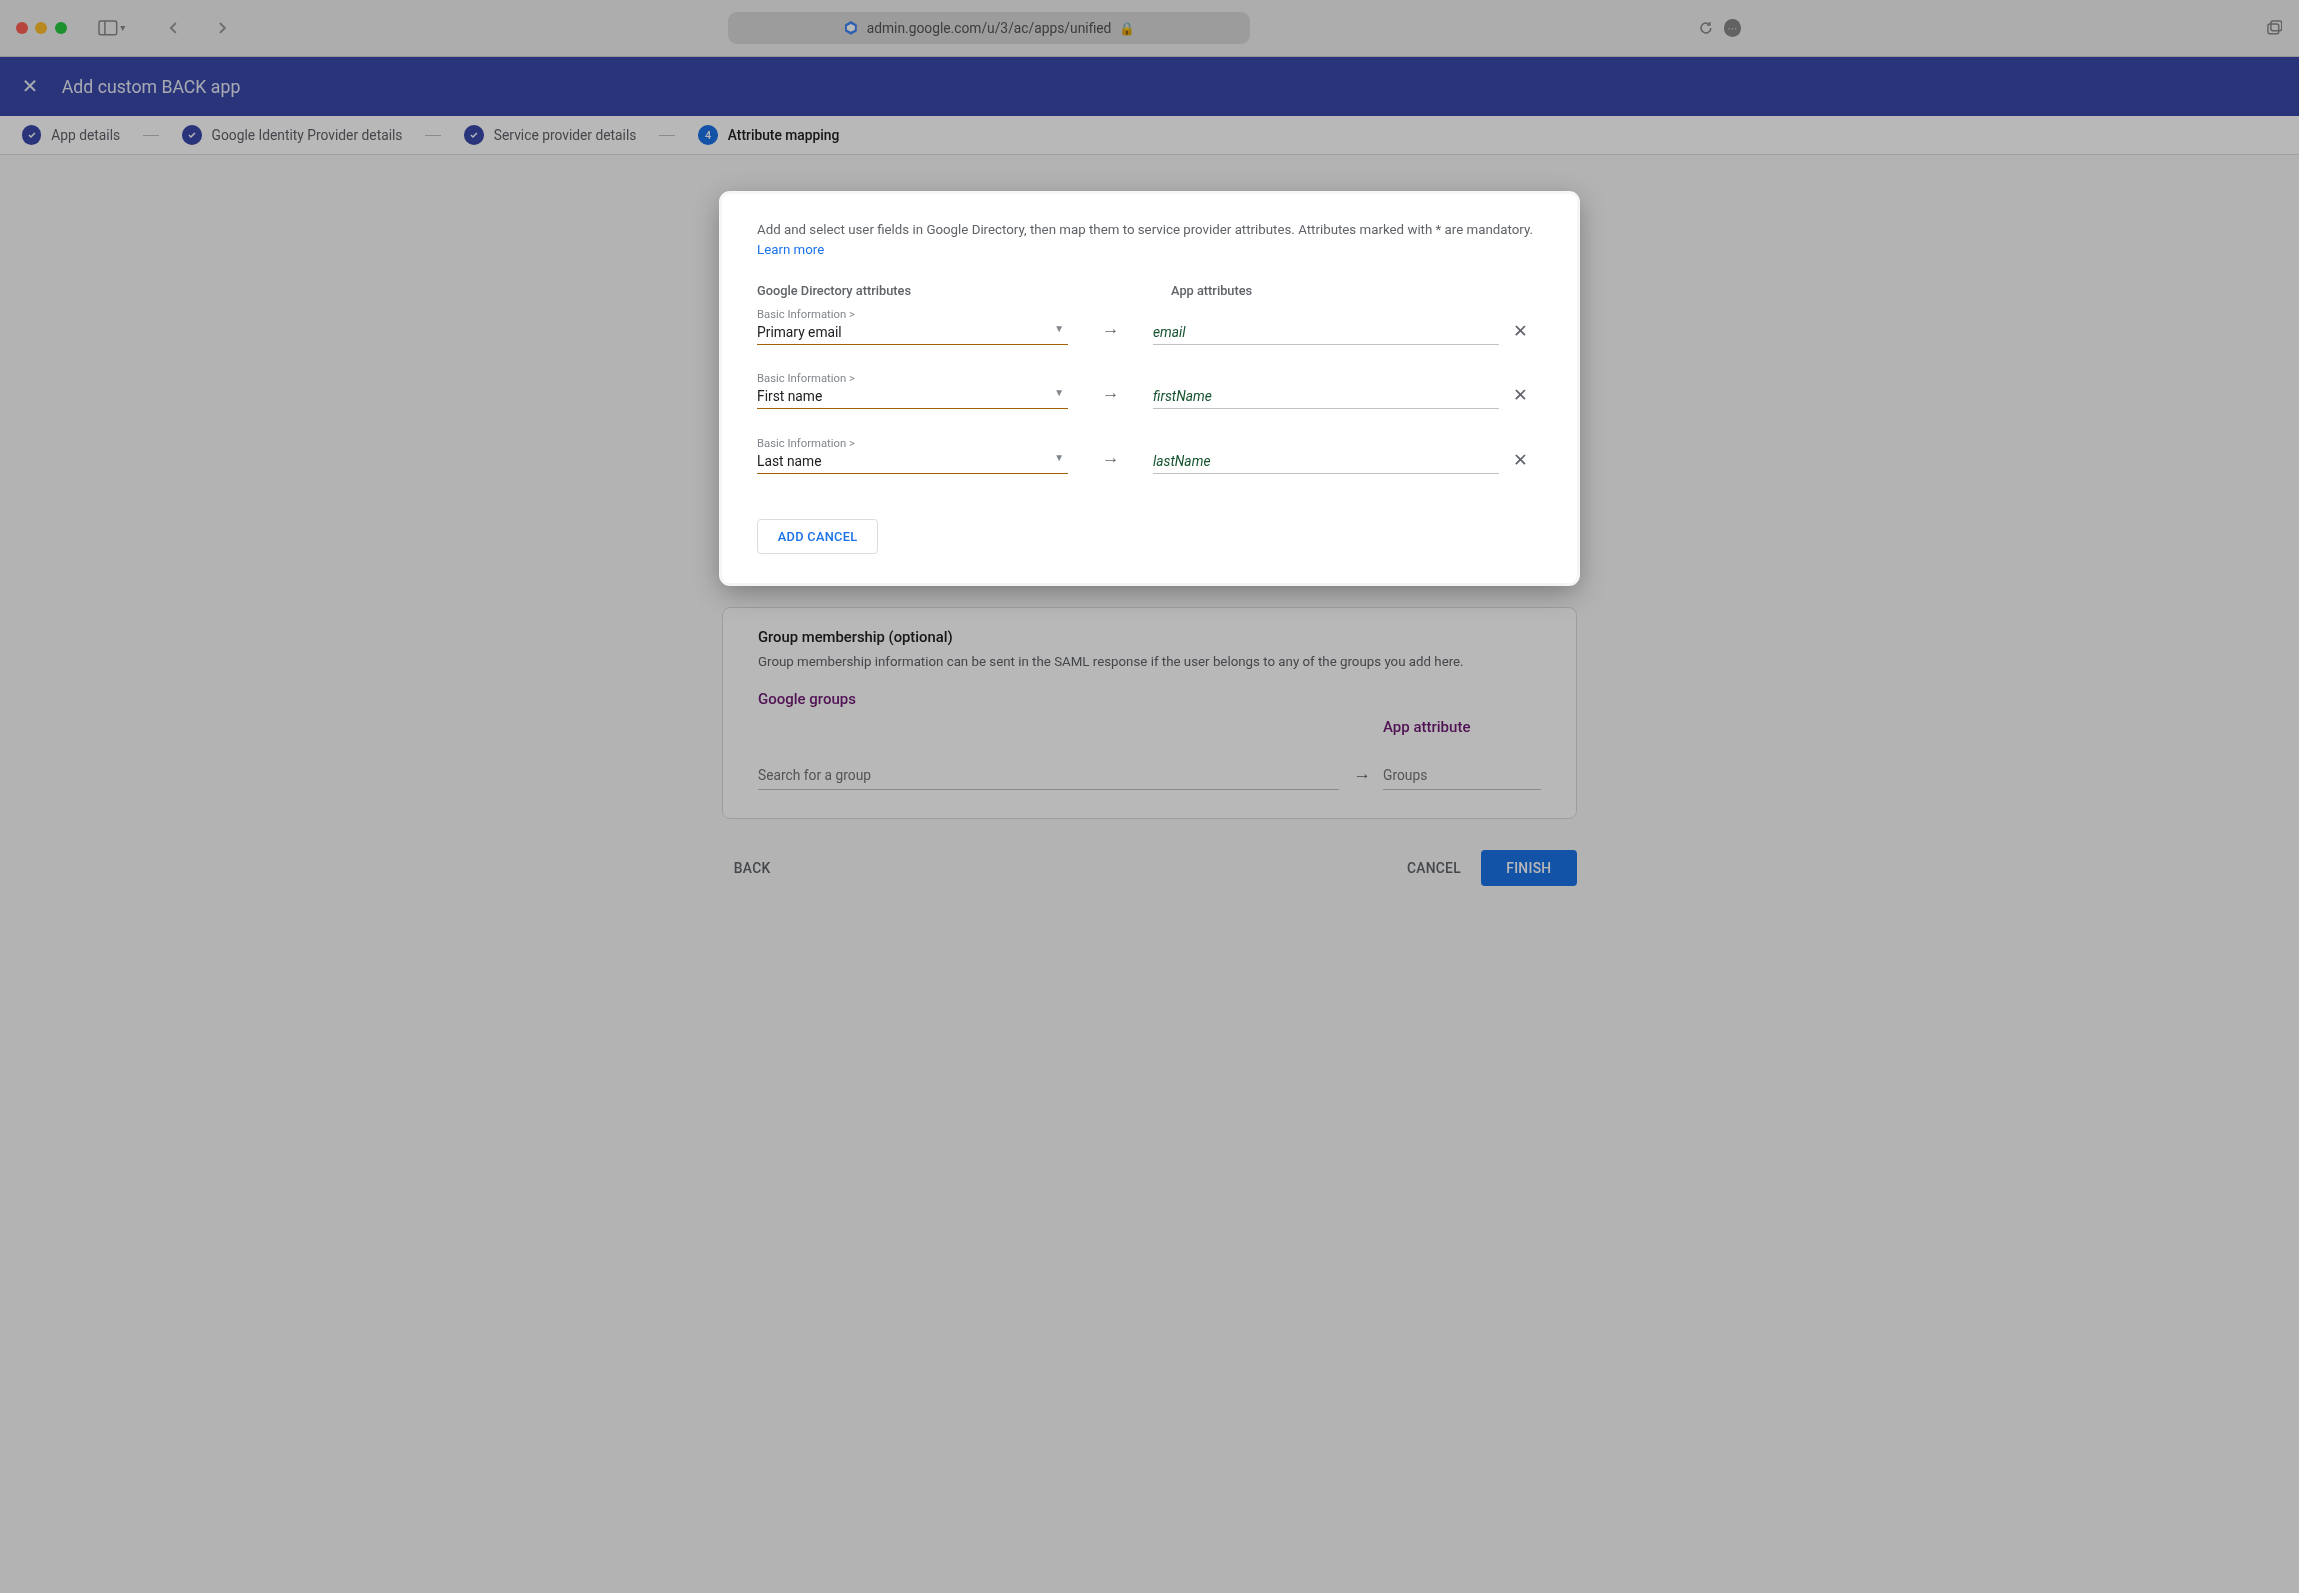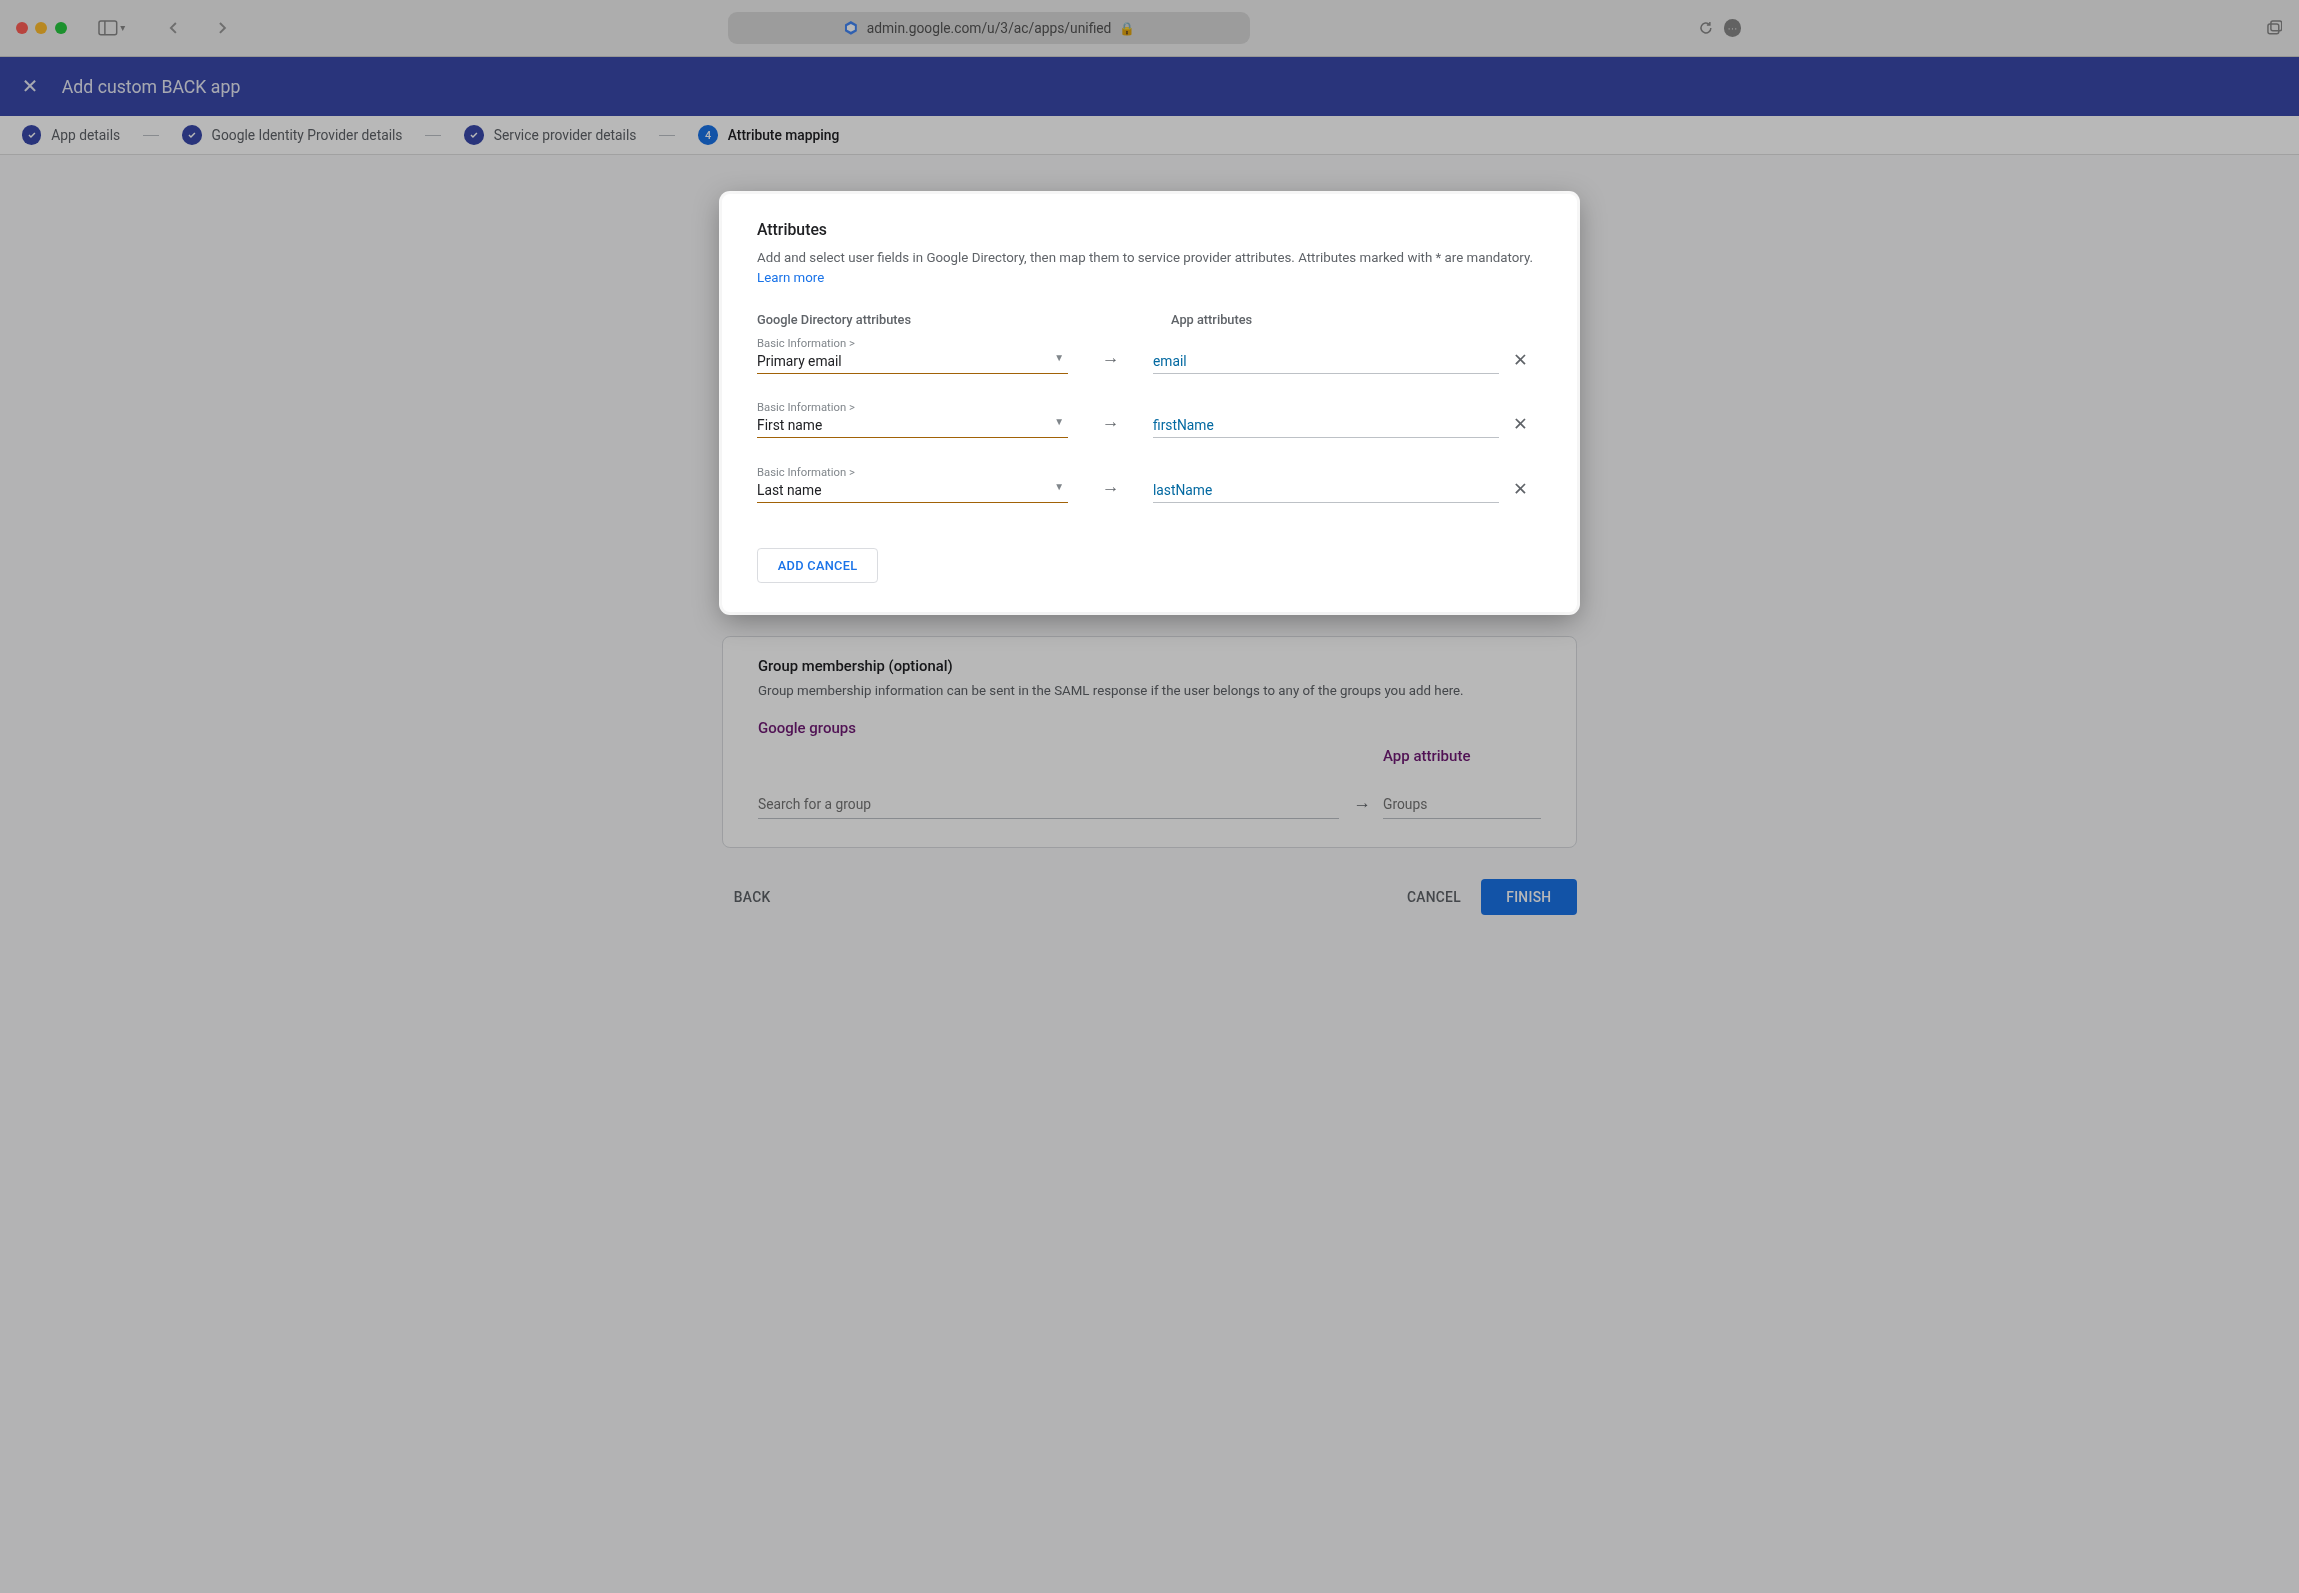--- a/index.html
+++ b/index.html
@@ -82,22 +82,23 @@
     .col-right { flex: 1; }
     
     .mapping-row { display: flex; align-items: flex-end; margin-bottom: 27.6px; }
     .dir-select { width: 311px; border-bottom: 1px solid #a16207; padding-bottom: 3.9px; position: relative; }
     .dir-category { font-size: 11.3px; color: #80868b; margin-bottom: 3px; }
     .dir-value { font-size: 13.8px; color: #202124; }
     .dir-caret { position: absolute; right: 3.9px; bottom: 9.9px; color: #80868b; font-size: 9.9px; }
     .arrow-col { width: 85px; display: flex; justify-content: center; align-items: center; padding-bottom: 5.9px; color: #5f6368; font-size: 17.7px; }
     .app-attr-input {
       flex: 1; border: none; border-bottom: 1px solid #bdc1c6;
-      padding: 3.9px 0; font-size: 13.8px; color: #0369a1; outline: none;
+      padding: 3.9px 0; font-size: 13.8px; color: #14532d; outline: none;
       background: transparent;
+      font-style: italic;
     }
     .remove-x { width: 43px; display: flex; justify-content: center; padding-bottom: 3.9px; color: #5f6368; cursor: pointer; font-size: 17.7px; }
     
     .add-mapping-btn {
       margin-top: 17.7px; padding: 8.9px 19.7px; border: 1px solid #dadce0;
       background: #fff; color: #1a73e8; font-size: 12.8px; font-weight: 500;
       border-radius: 3.9px; cursor: pointer; letter-spacing: 0.3px;
     }
     
     
@@ -220,21 +221,20 @@
   <div class="step-divider"></div>
   <div class="step step-active">
     <span class="step-badge">4</span>
     <span>Attribute mapping</span>
   </div>
 </div>
 
 <div class="content-wrap">
 
   <div class="card card-highlight">
-    <div class="card-title">Attributes</div>
     <div class="card-subtitle">
       <span>Add and select user fields in Google Directory, then map them to service provider attributes. Attributes marked with * are mandatory. </span><a href="#" class="learn-more">Learn more</a>
     </div>
     
     <div class="col-headers">
       <div class="col-header col-left">Google Directory attributes</div>
       <div class="col-header col-mid"></div>
       <div class="col-header col-right">App attributes</div>
     </div>
     

